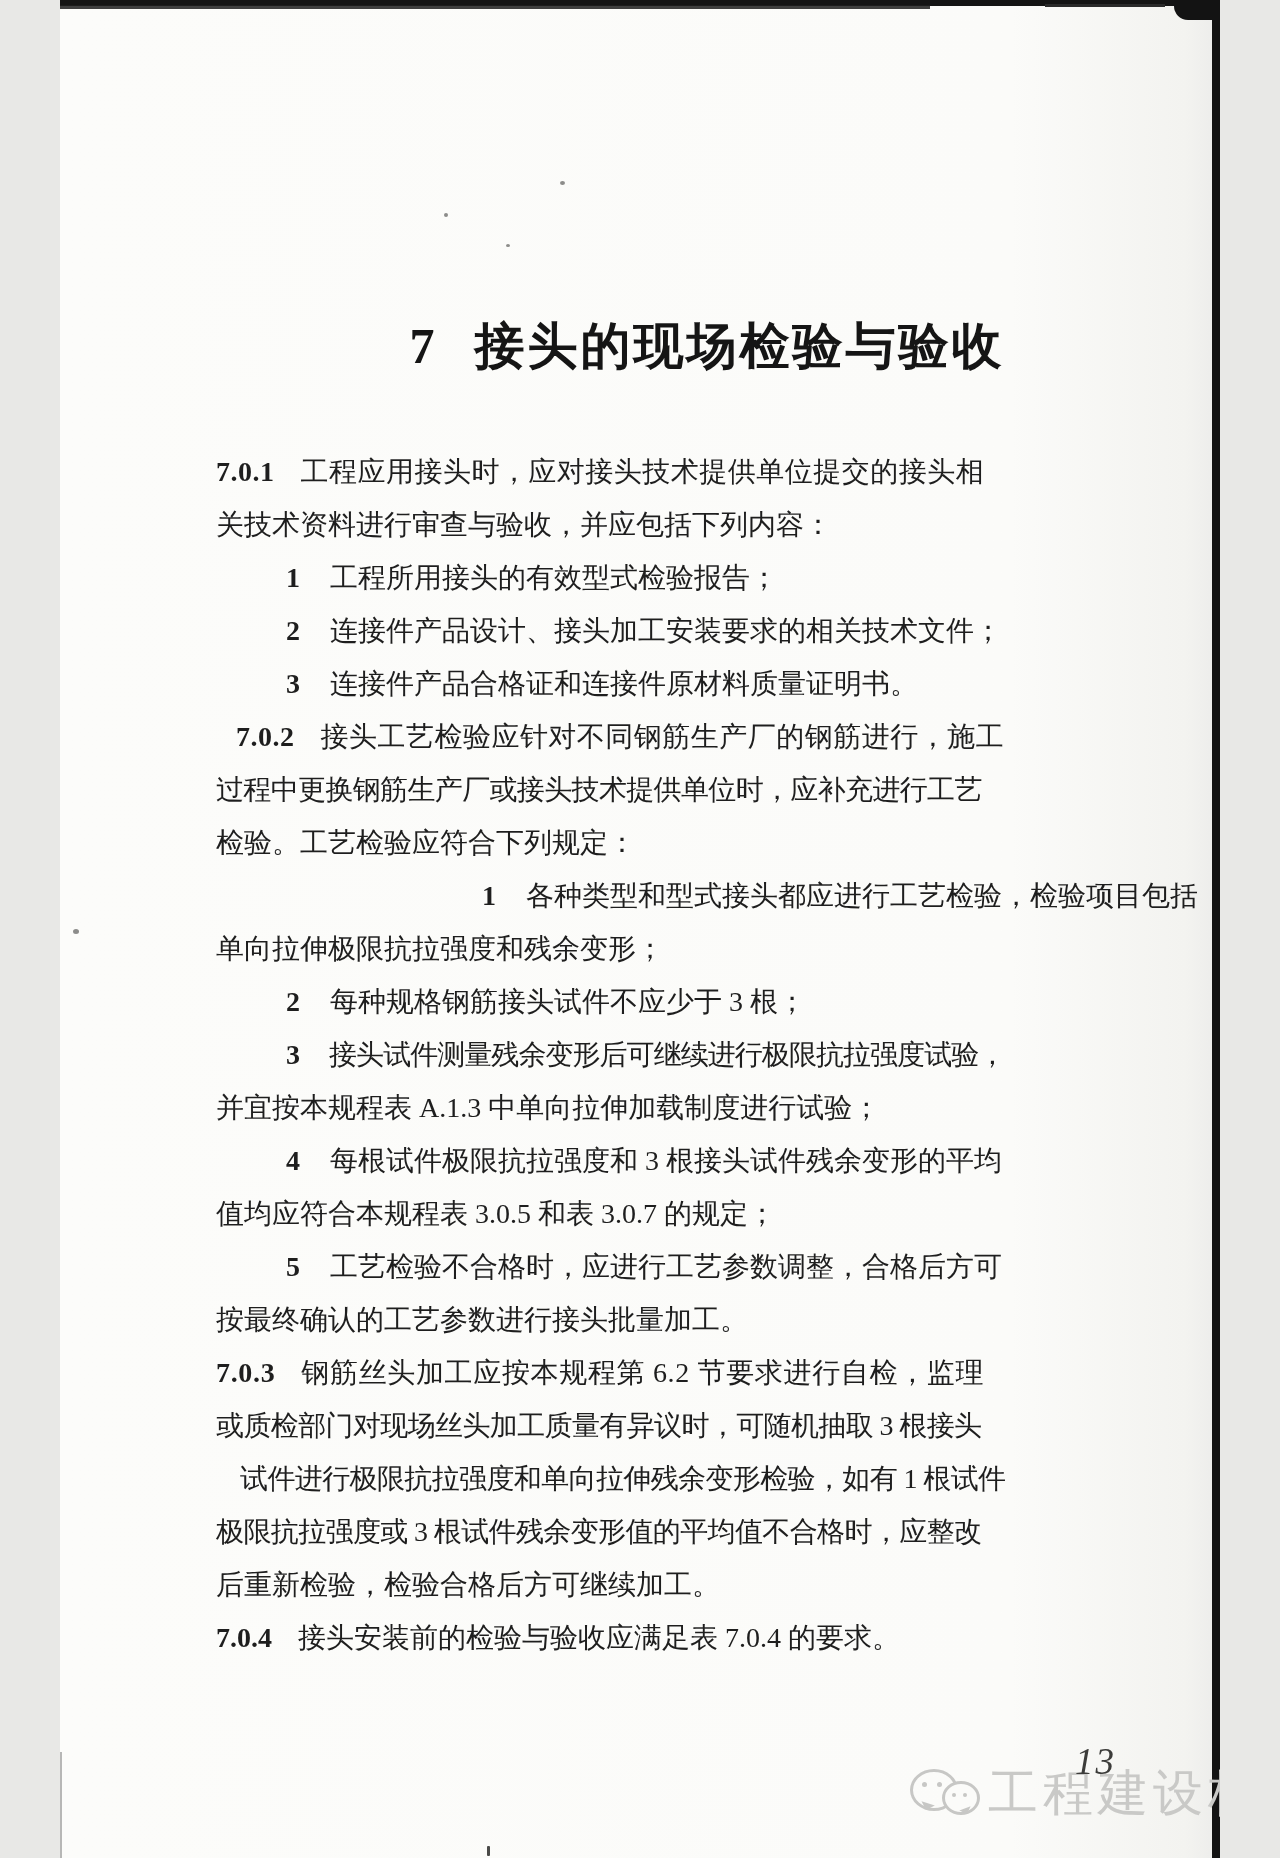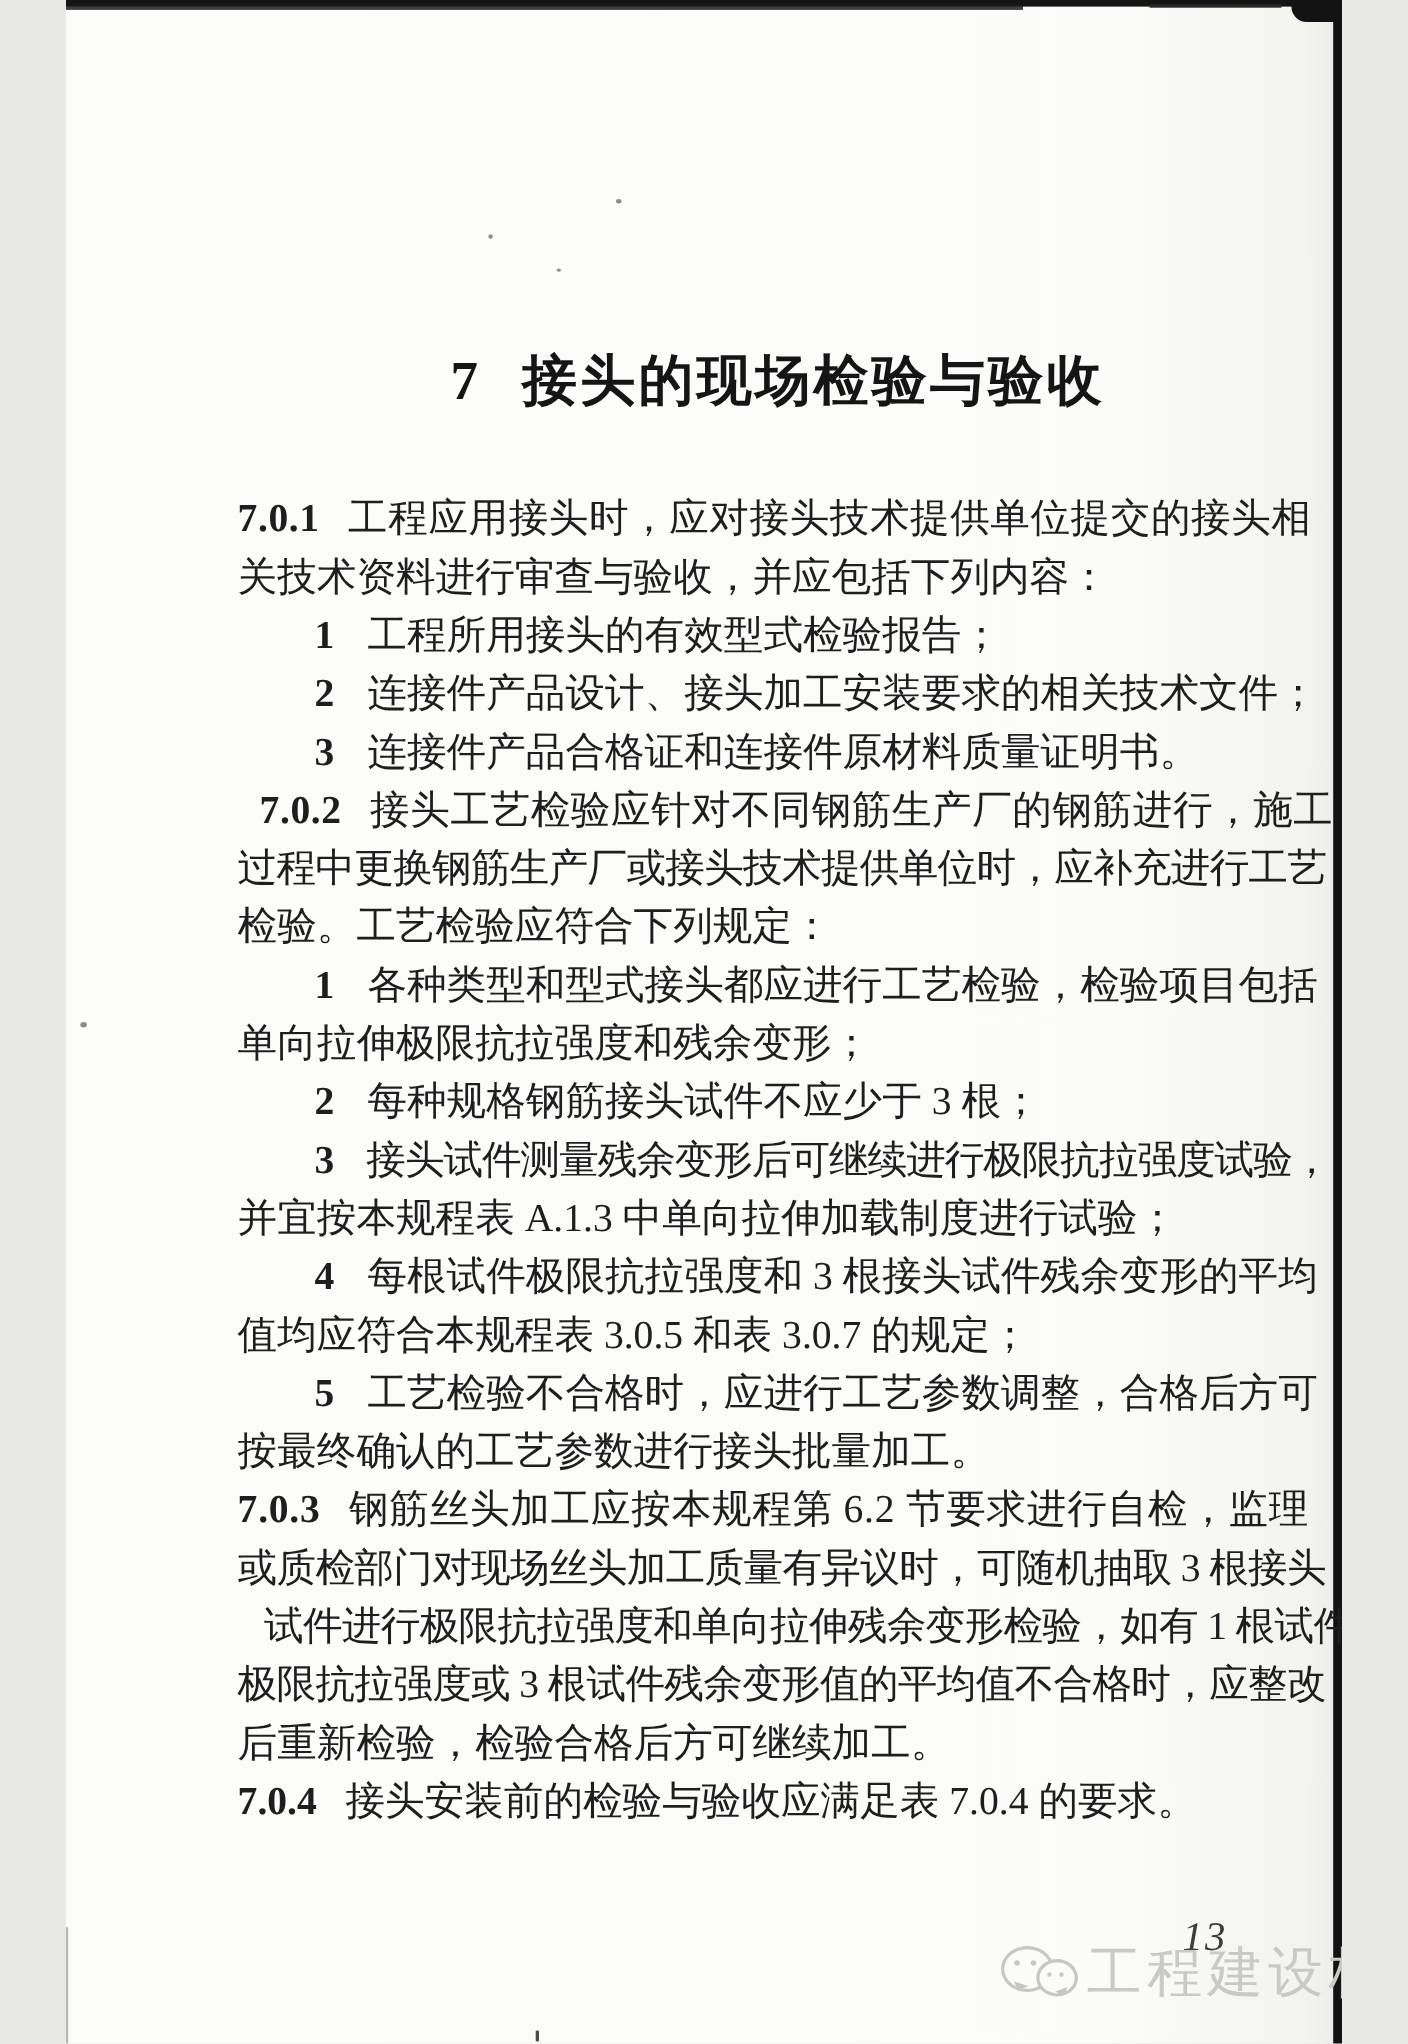--- a/index.html
+++ b/index.html
@@ -29,21 +29,21 @@
   .doc-title{
     position:absolute;top:312px;left:156px;width:982px;
     text-align:center;line-height:68px;font-size:50px;font-weight:bold;color:#151515;
     white-space:nowrap;
   }
   .doc-title .t-num{margin-right:38px;letter-spacing:2px;}
   .doc-title .t-tx{letter-spacing:3px;}
 
   
   .body-text{position:absolute;left:156px;top:445px;width:982px;color:#1e1e1e;}
-  .line{height:53px;line-height:53px;font-size:36px;white-space:nowrap;}
+  .line{height:53px;line-height:53px;font-size:28px;white-space:nowrap;}
   .line.item{padding-left:70px;}
   .ln-num{font-weight:bold;margin-right:30px;}
   .sec .ln-num{margin-right:26px;}
 
   
   .page-number{
     position:absolute;left:1015px;top:1740px;
     font-size:37px;font-style:italic;color:#3c3c3a;letter-spacing:2px;z-index:3;
     font-family:"Liberation Serif","DejaVu Serif",serif;
   }
@@ -111,21 +111,21 @@
     </div>
 
     <div class="line cont full" style="letter-spacing: -0.65px;">
       <span class="ln-tx">过程中更换钢筋生产厂或接头技术提供单位时，应补充进行工艺</span>
     </div>
 
     <div class="line cont" style="letter-spacing: 0px;">
       <span class="ln-tx">检验。工艺检验应符合下列规定：</span>
     </div>
 
-    <div class="line item full" style="letter-spacing: 0px;">
+    <div class="line item full" style="letter-spacing: 0px; text-align: right;">
       <span class="ln-num">1</span><span class="ln-tx">各种类型和型式接头都应进行工艺检验，检验项目包括</span>
     </div>
 
     <div class="line cont" style="letter-spacing: 0px;">
       <span class="ln-tx">单向拉伸极限抗拉强度和残余变形；</span>
     </div>
 
     <div class="line item" style="letter-spacing: 0px;">
       <span class="ln-num">2</span><span class="ln-tx">每种规格钢筋接头试件不应少于 3 根；</span>
     </div>

